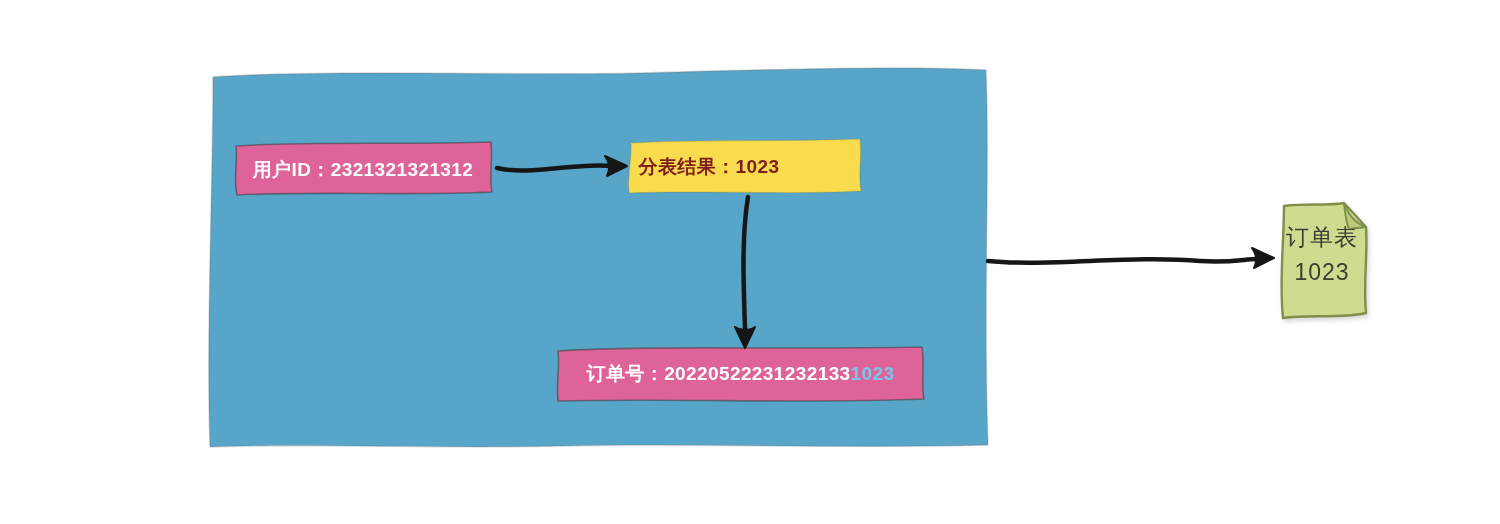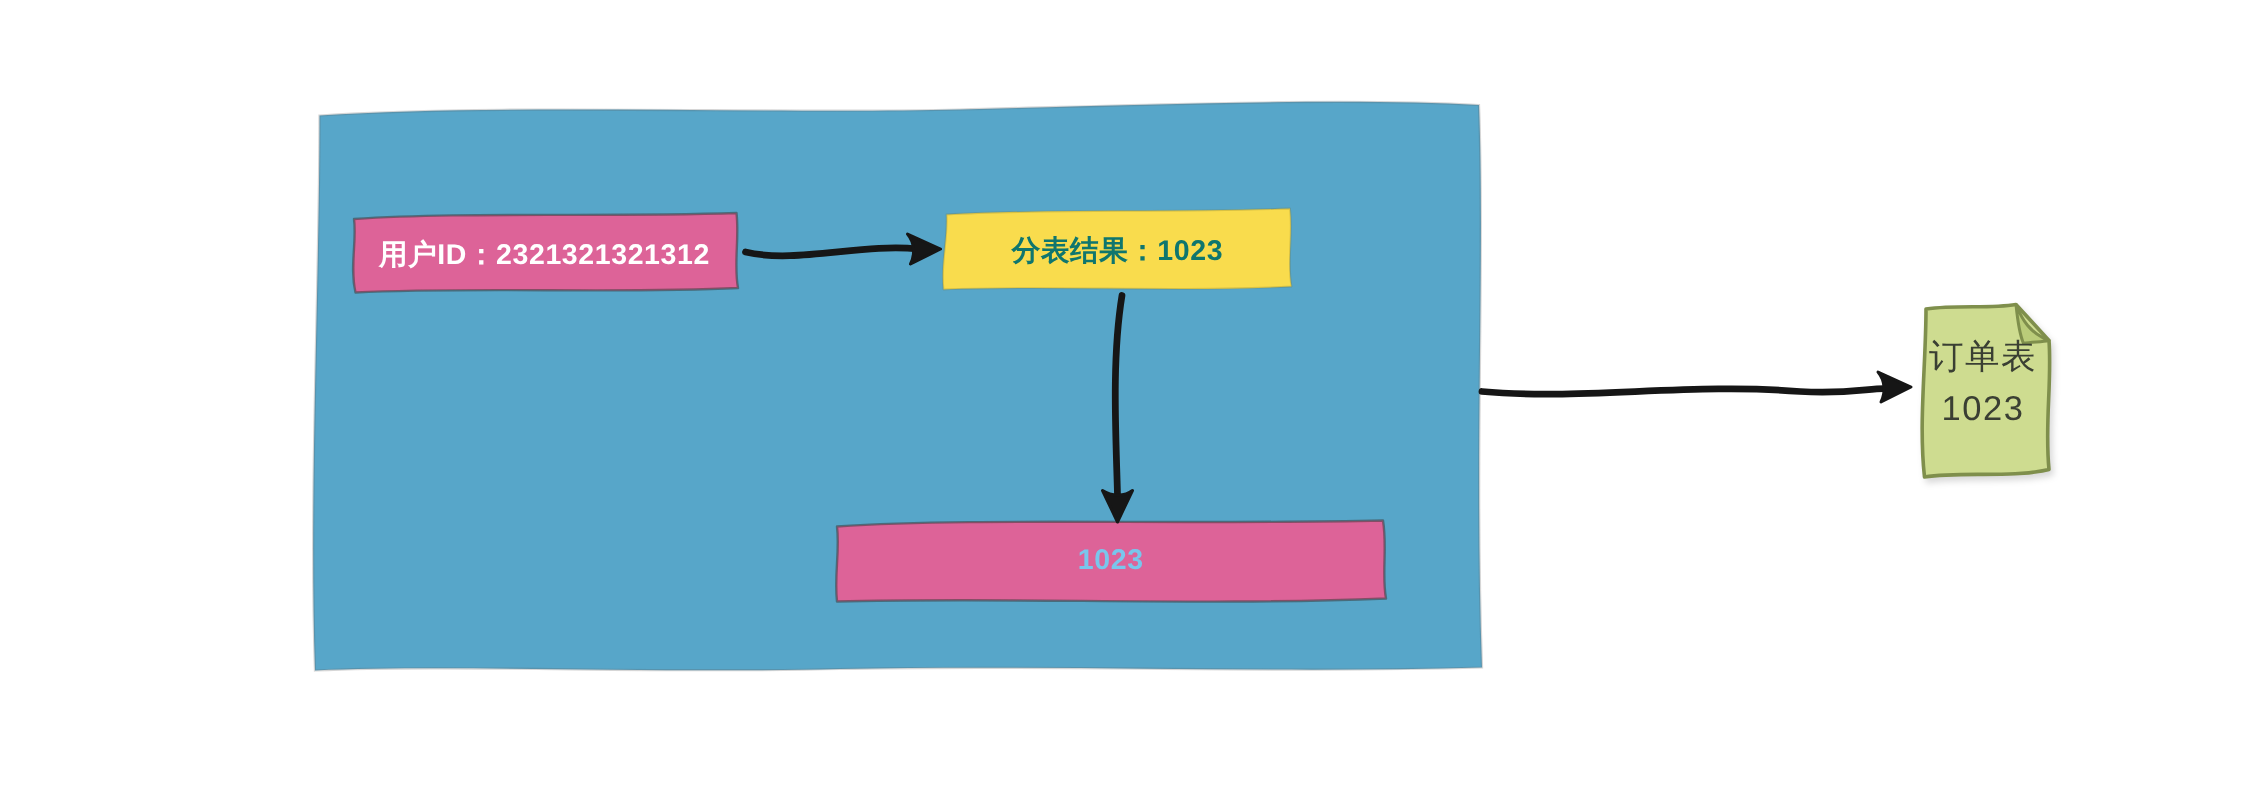--- a/index.html
+++ b/index.html
@@ -27,22 +27,22 @@
     justify-content: center;
     font-weight: 700;
     white-space: nowrap;
     letter-spacing: 0.4px;
   }
   .label-user-id {
     left: 233px; top: 142px; width: 260px; height: 56px;
     color: #ffffff; font-size: 19px;
   }
   .label-shard {
-    left: 628px; top: 140px; width: 234px; height: 53px;
-    color: #0f766e; font-size: 19px;
+    left: 592px; top: 140px; width: 234px; height: 53px;
+    color: #7f1d1d; font-size: 19px;
   }
   .label-order {
     left: 556px; top: 346px; width: 369px; height: 55px;
     color: #ffffff; font-size: 19px;
   }
   .order-highlight {
     color: #79C6EC;
   }
   .label-note {
     left: 1276px; top: 220px; width: 92px;
@@ -122,20 +122,21 @@
 
   <div class="label label-user-id">
     <span>用户ID：2321321321312</span>
   </div>
 
   <div class="label label-shard">
     <span>分表结果：1023</span>
   </div>
 
   <div class="label label-order">
+    <span>订单号：20220522231232133</span>
       <span class="order-highlight">1023</span>
   </div>
 
   <div class="label label-note">
     <div>订单表</div>
     <div>1023</div>
   </div>
 
 </div>
 

